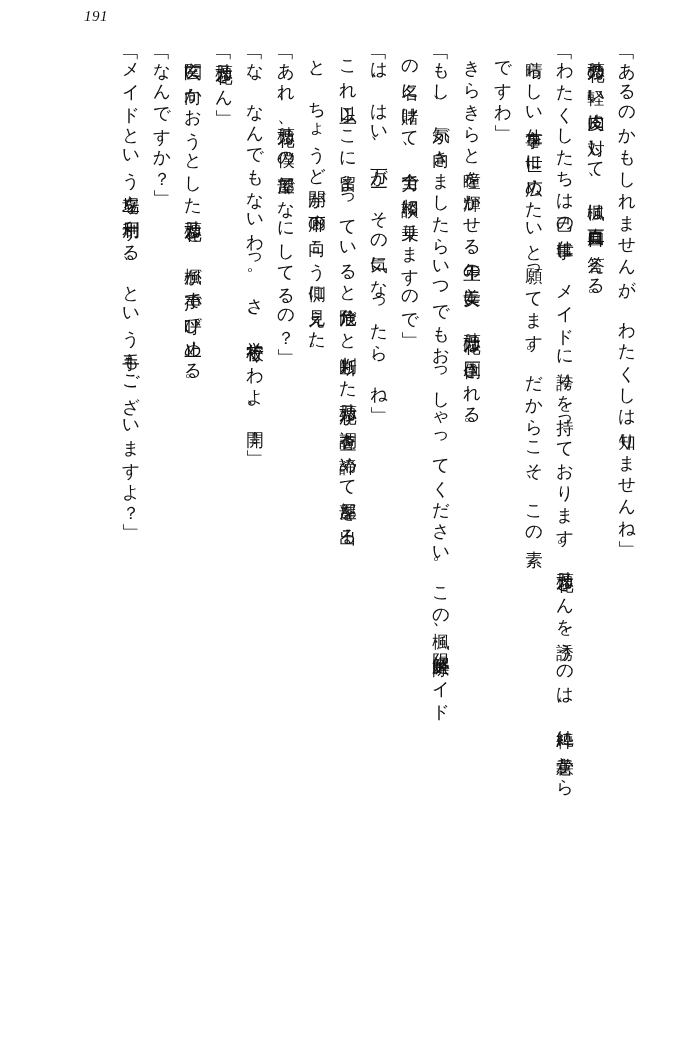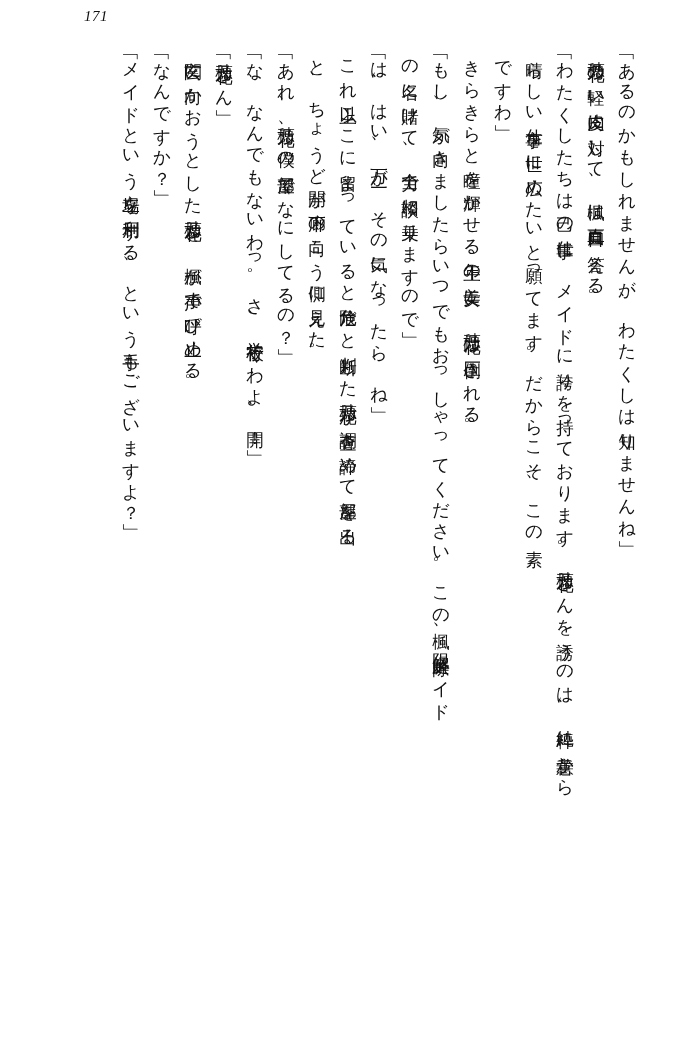--- a/index.html
+++ b/index.html
@@ -63,21 +63,21 @@
     padding: 0;
     margin: 0;
     box-sizing: border-box;
   }
 </style>
 </head>
 <body>
 
 <div class="page">
 
-  <div class="page-number">171</div>
+  <div class="page-number">191</div>
 
   <div class="vtext">
     <div class="vline">「あるのかもしれませんが、わたくしは知りませんね」</div>
     <div class="vline">穂乃花の軽い皮肉に対して、楓は真面目に答える。</div>
     <div class="vline">「わたくしたちは己の仕事に、メイドに誇りを持っております。穂乃花さんを誘うのは、純粋に善意から</div>
     <div class="vline">晴らしい仕事を世に広めたいと願ってます。だからこそ、この素</div>
     <div class="vline">ですわ」</div>
     <div class="vline">きらきらと瞳を輝かせる年上の美女に、穂乃花は圧倒される。</div>
     <div class="vline">「もし、気が向きましたらいつでもおっしゃってください。この楓、限定解除メイド</div>
     <div class="vline">の名に賭けて、全力で相談に乗りますので」</div>

